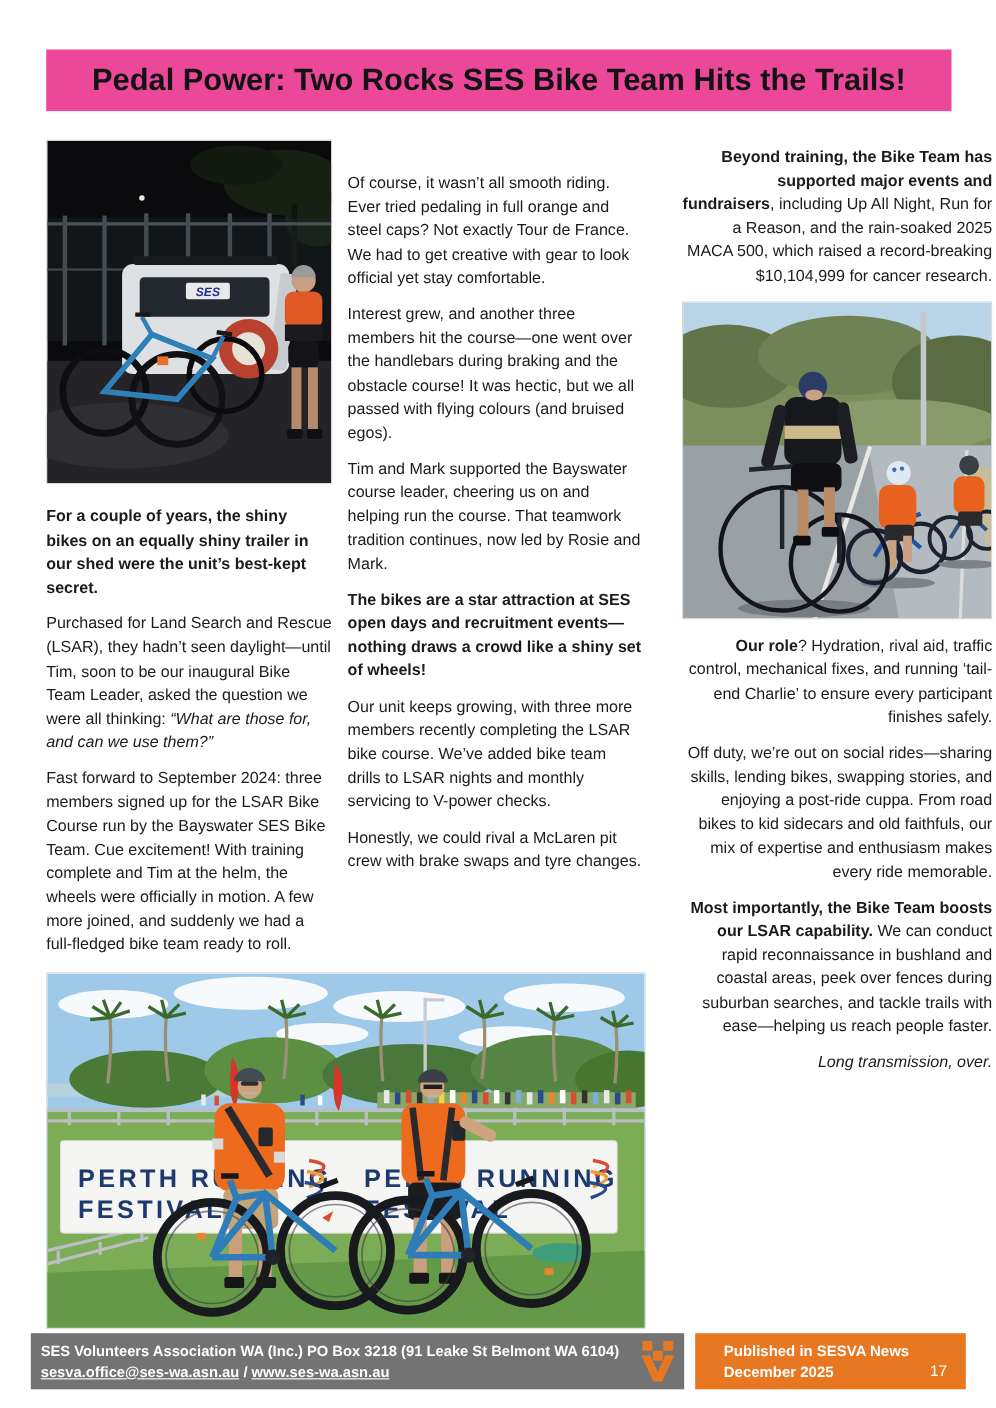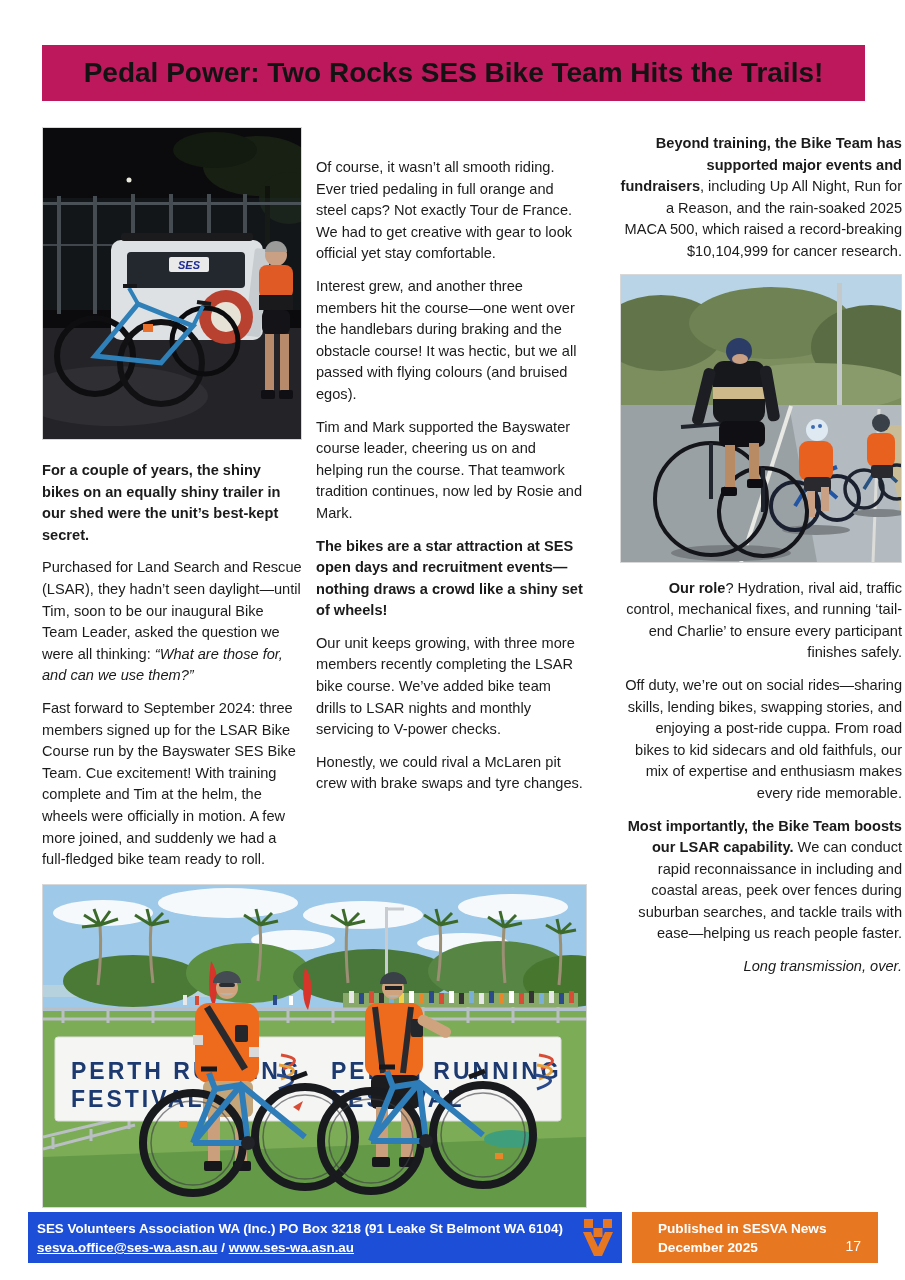--- a/index.html
+++ b/index.html
@@ -3,39 +3,39 @@
 <meta charset="utf-8">
 <style>
   html,body{margin:0;padding:0;background:#ffffff;}
   .page{
     position:relative;width:905px;height:1280px;background:#ffffff;
     font-family:"Liberation Sans",sans-serif;color:#1b1b1b;overflow:hidden;
   }
   
   .banner{
     position:absolute;left:42px;top:45px;width:823px;height:56px;
-    background:#be185d;display:flex;align-items:center;justify-content:center;
+    background:#ec4899;display:flex;align-items:center;justify-content:center;
   }
   .banner h1{margin:0;font-size:28px;font-weight:700;color:#131313;}
   
   .col{position:absolute;font-size:14.6px;line-height:21.6px;}
   .col p{margin:0 0 11px 0;}
   .b{font-weight:700;}
   .i{font-style:italic;}
   #col1{left:42px;top:127px;width:260px;}
   #col2{left:316px;top:130px;width:268px;margin-top:27px;}
   #col3{left:620px;top:133px;width:282px;text-align:right;}
   .photo{display:block;border:1px solid #d8d8d8;background:#fff;}
   #col1 .photo{margin:0 0 20px 0;}
   #col3 .photo{margin:4px 0 15px 0;}
   .photo3wrap{position:absolute;left:42px;top:884px;}
   
   .footer-blue{
     position:absolute;left:28px;top:1212px;width:594px;height:51px;
-    background:#1d4ed8;color:#ffffff;font-size:13.4px;font-weight:700;
+    background:#737373;color:#ffffff;font-size:13.4px;font-weight:700;
     line-height:19px;padding:7px 52px 7px 9px;box-sizing:border-box;white-space:nowrap;
   }
   .footer-blue a{color:#ffffff;text-decoration:underline;cursor:pointer;}
   .footer-logo{position:absolute;right:3px;top:5px;}
   .published-box{
     position:absolute;left:632px;top:1212px;width:246px;height:51px;
     background:#E87722;color:#ffffff;font-weight:700;font-size:13.6px;
     line-height:19px;padding:7px 26px;box-sizing:border-box;
   }
   .pagenum{position:absolute;right:17px;bottom:7px;font-weight:400;font-size:14px;}
@@ -173,21 +173,21 @@
         <ellipse cx="119" cy="84" rx="8" ry="5" fill="#c9a083"></ellipse>
         <rect x="104" y="170" width="10" height="44" fill="#b98b64"></rect>
         <rect x="128" y="168" width="10" height="38" fill="#b98b64"></rect>
         <rect x="100" y="212" width="16" height="9" rx="2" fill="#0e0e12"></rect>
         <rect x="126" y="204" width="16" height="9" rx="2" fill="#0e0e12"></rect>
       </g>
     </svg>
 
     <p><span class="b">Our role</span><span>? Hydration, rival aid, traffic control, mechanical fixes, and running ‘tail-end Charlie’ to ensure every participant finishes safely.</span></p>
     <p>Off duty, we’re out on social rides—sharing skills, lending bikes, swapping stories, and enjoying a post-ride cuppa. From road bikes to kid sidecars and old faithfuls, our mix of expertise and enthusiasm makes every ride memorable.</p>
-    <p><span class="b">Most importantly, the Bike Team boosts our LSAR capability.</span><span> We can conduct rapid reconnaissance in including and coastal areas, peek over fences during suburban searches, and tackle trails with ease—helping us reach people faster.</span></p>
+    <p><span class="b">Most importantly, the Bike Team boosts our LSAR capability.</span><span> We can conduct rapid reconnaissance in bushland and coastal areas, peek over fences during suburban searches, and tackle trails with ease—helping us reach people faster.</span></p>
     <p class="i">Long transmission, over.</p>
   </div>
 
   <div class="photo3wrap">
     <svg class="photo" width="543" height="322" viewBox="0 0 543 322">
       <rect width="543" height="322" fill="#9fc9e8"></rect>
       <g fill="#ffffff" opacity="0.9">
         <ellipse cx="60" cy="28" rx="50" ry="13"></ellipse>
           <ellipse cx="185" cy="18" rx="70" ry="15"></ellipse>
         <ellipse cx="320" cy="30" rx="60" ry="14"></ellipse>

